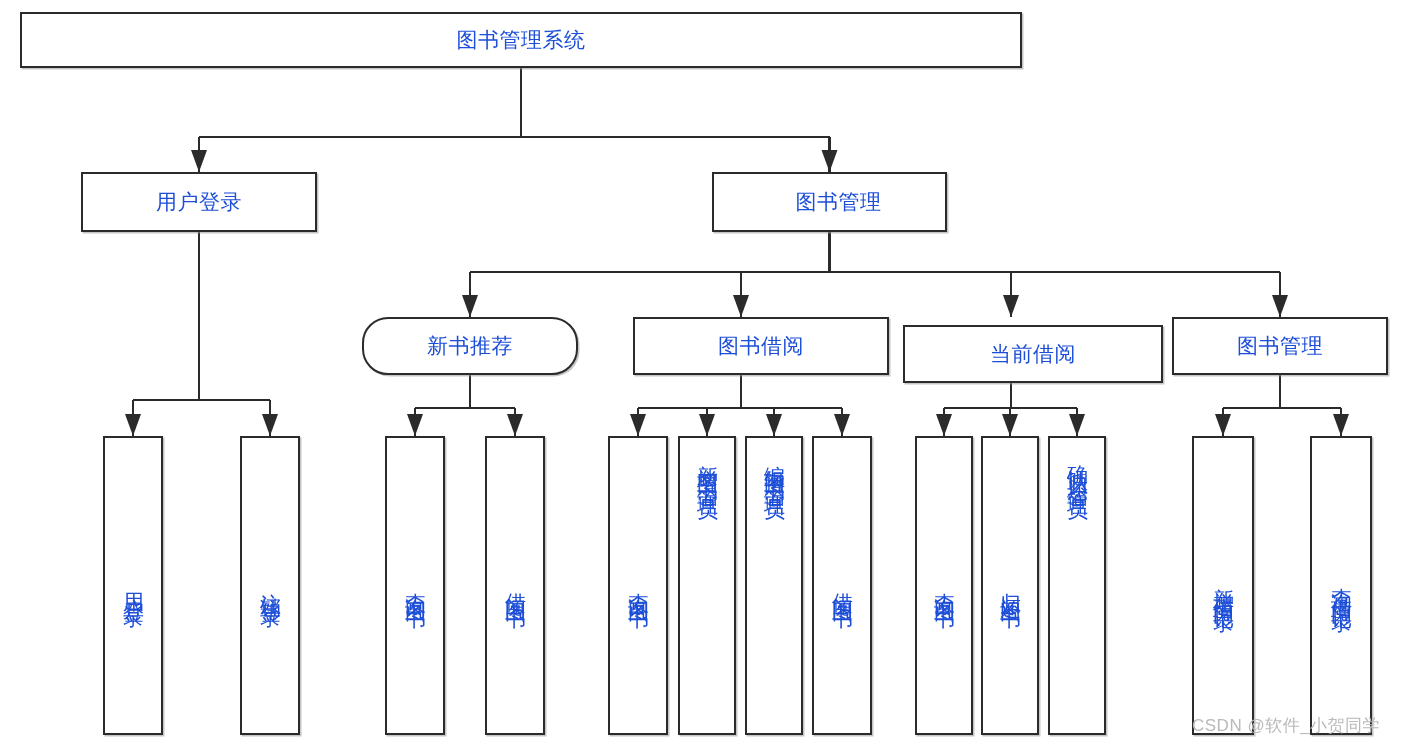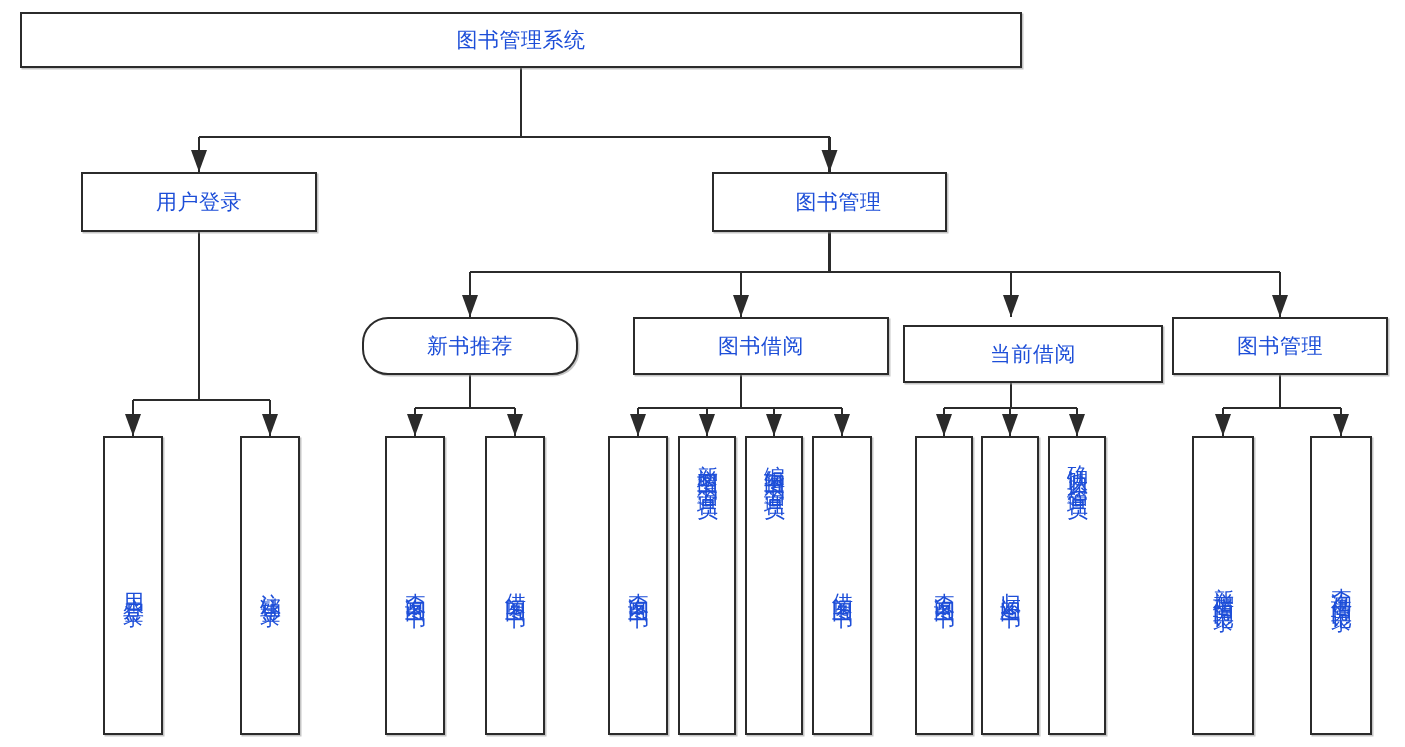--- a/index.html
+++ b/index.html
@@ -182,13 +182,14 @@
       <div class="node-box vertical" style="left: 1048px; top: 436px; width: 58px; height: 299px;">
         <span class="node-label">确认归还（管理员）</span>
       </div>
       <div class="node-box vertical centered" style="left: 1192px; top: 436px; width: 62px; height: 299px;">
         <span class="node-label">新增借阅记录</span>
       </div>
       <div class="node-box vertical centered" style="left: 1310px; top: 436px; width: 62px; height: 299px;">
         <span class="node-label">查询借阅记录</span>
       </div>
     </div>
+  <div class="watermark" style="left:1192px; top:714px;">CSDN @软件_小贺同学</div>
 </div>
 
 </body></html>

